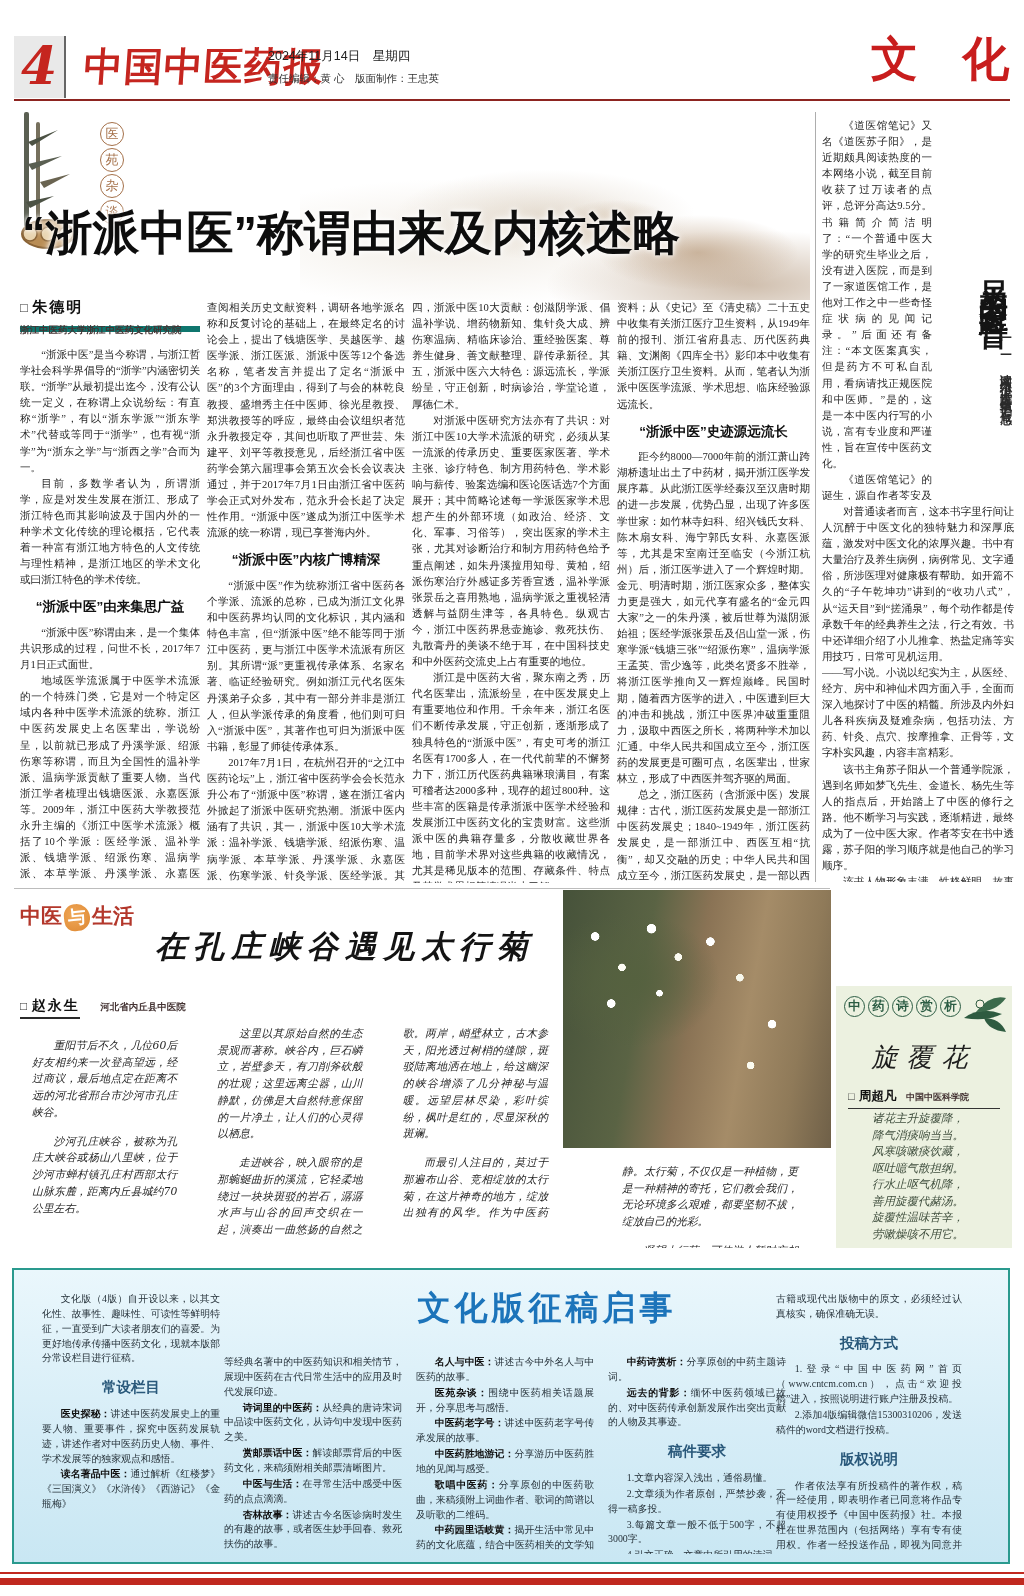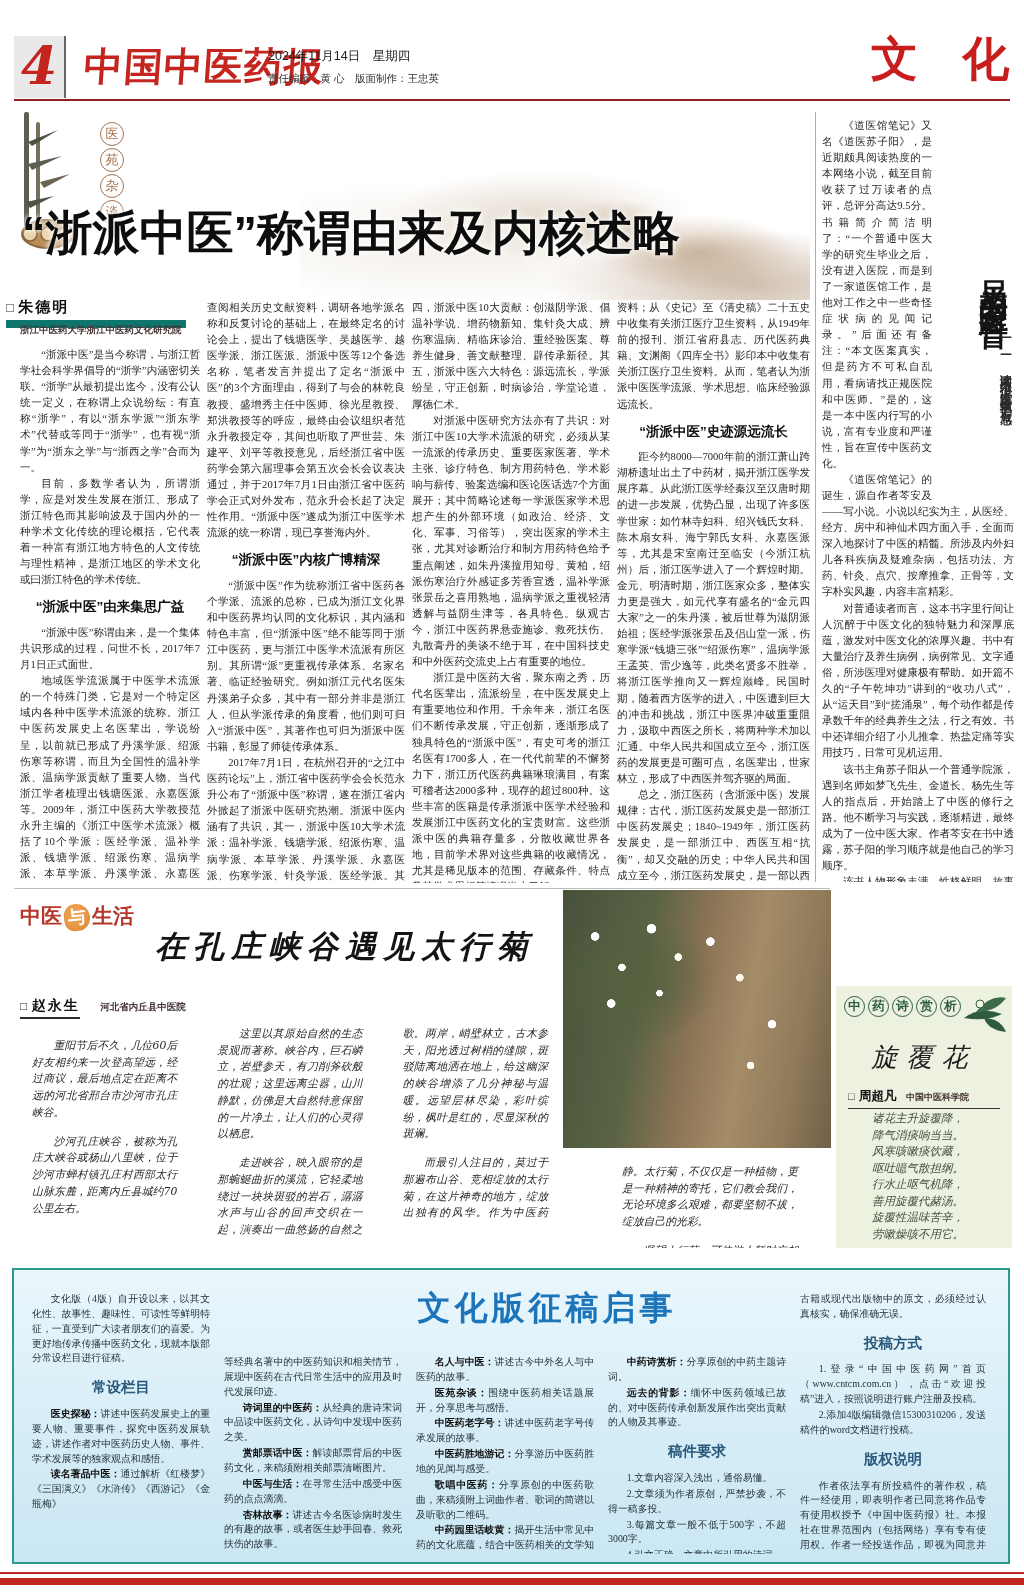--- a/index.html
+++ b/index.html
@@ -59,21 +59,21 @@
   </div>
   <div class="abs" style="left:100px;top:20px;width:26px;">
     <div style="width:22px;height:22px;border:1.5px solid #a5714a;border-radius:50%;color:#a5714a;font-size:13px;text-align:center;line-height:22px;margin-bottom:2px;">医</div>
     <div style="width:22px;height:22px;border:1.5px solid #a5714a;border-radius:50%;color:#a5714a;font-size:13px;text-align:center;line-height:22px;margin-bottom:2px;">苑</div>
     <div style="width:22px;height:22px;border:1.5px solid #a5714a;border-radius:50%;color:#a5714a;font-size:13px;text-align:center;line-height:22px;margin-bottom:2px;">杂</div>
     <div style="width:22px;height:22px;border:1.5px solid #a5714a;border-radius:50%;color:#a5714a;font-size:13px;text-align:center;line-height:22px;">谈</div>
   </div>
 
   <div class="abs" style="left:22px;top:100px;width:790px;font-size:47px;font-weight:900;color:#0d0d0d;font-family:'Liberation Sans',sans-serif;letter-spacing:0px;text-shadow:0 0 8px #fff,0 0 4px #fff;white-space:nowrap;">“浙派中医”称谓由来及内核述略</div>
 
-  <div class="abs" style="left:6px;top:196px;width:180px;border-bottom:8px solid #0f766e;padding-bottom:3px;font-family:'Liberation Sans',sans-serif;">
+  <div class="abs" style="left:20px;top:196px;width:180px;border-bottom:6px solid #0f766e;padding-bottom:9px;font-family:'Liberation Sans',sans-serif;">
     <span style="font-size:13px;color:#333;">□</span>
     <span style="font-size:15px;font-weight:bold;color:#111;letter-spacing:2px;">朱德明</span>
   </div>
   <div class="abs" style="left:20px;top:222px;width:185px;font-size:9.5px;font-weight:bold;color:#433;font-family:'Liberation Sans',sans-serif;">浙江中医药大学浙江中医药文化研究院</div>
 
   <div class="abs bodytxt jt" style="left:20px;top:245px;width:180px;height:536px;overflow:hidden;">
     <p>“浙派中医”是当今称谓，与浙江哲学社会科学界倡导的“浙学”内涵密切关联。“浙学”从最初提出迄今，没有公认统一定义，在称谓上众说纷纭：有直称“浙学”，有以“浙东学派”“浙东学术”代替或等同于“浙学”，也有视“浙学”为“浙东之学”与“浙西之学”合而为一。</p>
     <p>目前，多数学者认为，所谓浙学，应是对发生发展在浙江、形成了浙江特色而其影响波及于国内外的一种学术文化传统的理论概括，它代表着一种富有浙江地方特色的人文传统与理性精神，是浙江地区的学术文化或曰浙江特色的学术传统。</p>
     <p class="subhead">“浙派中医”由来集思广益</p>
     <p>“浙派中医”称谓由来，是一个集体共识形成的过程，问世不长，2017年7月1日正式面世。</p>
@@ -105,22 +105,22 @@
 <div class="abs" style="left:822px;top:112px;width:192px;height:772px;">
   <div class="abs bodytxt jt" style="left:0;top:6px;width:110px;height:382px;overflow:hidden;">
     <p style="text-indent:2em;">《道医馆笔记》又名《道医苏子阳》，是近期颇具阅读热度的一本网络小说，截至目前收获了过万读者的点评，总评分高达9.5分。书籍简介简洁明了：“一个普通中医大学的研究生毕业之后，没有进入医院，而是到了一家道医馆工作，是他对工作之中一些奇怪症状病的见闻记录。”后面还有备注：“本文医案真实，但是药方不可私自乱用，看病请找正规医院和中医师。”是的，这是一本中医内行写的小说，富有专业度和严谨性，旨在宣传中医药文化。</p>
     <p>《道医馆笔记》的诞生，源自作者芩安及朋友们的共同愿景。在一次深夜的促膝长谈中，几个朋友感叹中医难学难兴，人们对中医认识和认可度不够，想到了推广普及中医的好方法</p>
   </div>
   <div class="abs vtitle" style="left:116px;top:40px;width:76px;height:360px;display:flex;justify-content:center;">
     <span style="font-size:29px;font-weight:900;color:#141414;letter-spacing:6px;font-family:'DejaVu Serif',serif;">另类的中医科普</span>
     <span style="font-size:12px;font-weight:bold;color:#2a2a2a;letter-spacing:3px;margin-top:30px;font-family:'DejaVu Serif',serif;">——读网络小说《道医馆笔记》有感</span>
   </div>
   <div class="abs bodytxt jt" style="left:0;top:392px;width:192px;height:378px;overflow:hidden;">
+    <p>对普通读者而言，这本书字里行间让人沉醉于中医文化的独特魅力和深厚底蕴，激发对中医文化的浓厚兴趣。书中有大量治疗及养生病例，病例常见、文字通俗，所涉医理对健康极有帮助。如开篇不久的“子午乾坤功”讲到的“收功八式”，从“运天目”到“搓涌泉”，每个动作都是传承数千年的经典养生之法，行之有效。书中还详细介绍了小儿推拿、热盐定痛等实用技巧，日常可见机运用。</p>
     <p style="text-indent:0;">——写小说。小说以纪实为主，从医经、经方、房中和神仙术四方面入手，全面而深入地探讨了中医的精髓。所涉及内外妇儿各科疾病及疑难杂病，包括功法、方药、针灸、点穴、按摩推拿、正骨等，文字朴实风趣，内容丰富精彩。</p>
-    <p>对普通读者而言，这本书字里行间让人沉醉于中医文化的独特魅力和深厚底蕴，激发对中医文化的浓厚兴趣。书中有大量治疗及养生病例，病例常见、文字通俗，所涉医理对健康极有帮助。如开篇不久的“子午乾坤功”讲到的“收功八式”，从“运天目”到“搓涌泉”，每个动作都是传承数千年的经典养生之法，行之有效。书中还详细介绍了小儿推拿、热盐定痛等实用技巧，日常可见机运用。</p>
     <p>该书主角苏子阳从一个普通学院派，遇到名师如梦飞先生、金道长、杨先生等人的指点后，开始踏上了中医的修行之路。他不断学习与实践，逐渐精进，最终成为了一位中医大家。作者芩安在书中透露，苏子阳的学习顺序就是他自己的学习顺序。</p>
     <p>该书人物形象丰满、性格鲜明，故事情节上遵从经典网文模式：普通人机缘巧合得高人指点，终得圆满。因文字写实、细节丰富，使整个故事充满真实感，获得了读者认可，有效普及了中医知识，取得了不错的科普成效。该书在娱乐性之外，更展现出深厚的专业性，作者引经据典，干货满满，知识面广，信息量大，让人收获满满，值得反复阅读。</p>
 
   </div>
 </div>
 
 <div class="abs" style="left:14px;top:888px;width:816px;height:1px;background:#bcbcbc;"></div>
 
 <div class="abs" style="left:0;top:890px;width:832px;height:362px;">
   <div class="abs" style="left:20px;top:12px;font-size:21px;font-weight:900;font-family:'Liberation Sans',sans-serif;">
@@ -190,21 +190,21 @@
     <div class="poemline">行水止呕气机降，</div>
     <div class="poemline">善用旋覆代赭汤。</div>
     <div class="poemline">旋覆性温味苦辛，</div>
     <div class="poemline">劳嗽燥咳不用它。</div>
   </div>
 </div>
 
 <div class="abs" style="left:12px;top:1268px;width:998px;height:296px;border:2.5px solid #2a9a8e;background:linear-gradient(180deg,#eaf7fc 0%,#d6edf7 55%,#c9e7f3 100%);box-sizing:border-box;">
   <div class="abs" style="left:368px;top:16px;width:330px;text-align:center;font-size:33px;font-weight:900;color:#1c74ba;letter-spacing:4px;font-family:'Liberation Sans',sans-serif;">文化版征稿启事</div>
 
-  <div class="abs notice-col jt" style="left:18px;top:22px;width:178px;height:262px;overflow:hidden;">
+  <div class="abs notice-col jt" style="left:28px;top:22px;width:178px;height:262px;overflow:hidden;">
     <p>文化版（4版）自开设以来，以其文化性、故事性、趣味性、可读性等鲜明特征，一直受到广大读者朋友们的喜爱。为更好地传承传播中医药文化，现就本版部分常设栏目进行征稿。</p>
     <div class="nh">常设栏目</div>
     <p><b>医史探秘：</b><span>讲述中医药发展史上的重要人物、重要事件，探究中医药发展轨迹，讲述作者对中医药历史人物、事件、学术发展等的独家观点和感悟。</span></p>
     <p><b>读名著品中医：</b><span>通过解析《红楼梦》《三国演义》《水浒传》《西游记》《金瓶梅》</span></p>
   </div>
 
   <div class="abs notice-col jt" style="left:210px;top:85px;width:178px;height:199px;overflow:hidden;">
     <p style="text-indent:0;">等经典名著中的中医药知识和相关情节，展现中医药在古代日常生活中的应用及时代发展印迹。</p>
     <p><b>诗词里的中医药：</b><span>从经典的唐诗宋词中品读中医药文化，从诗句中发现中医药之美。</span></p>
     <p><b>赏邮票话中医：</b><span>解读邮票背后的中医药文化，来稿须附相关邮票清晰图片。</span></p>
@@ -224,21 +224,21 @@
   <div class="abs notice-col jt" style="left:594px;top:85px;width:178px;height:199px;overflow:hidden;">
     <p><b>中药诗赏析：</b><span>分享原创的中药主题诗词。</span></p>
     <p><b>远去的背影：</b><span>缅怀中医药领域已故的、对中医药传承创新发展作出突出贡献的人物及其事迹。</span></p>
     <div class="nh">稿件要求</div>
     <p>1.文章内容深入浅出，通俗易懂。</p>
     <p>2.文章须为作者原创，严禁抄袭，不得一稿多投。</p>
     <p>3.每篇文章一般不低于500字，不超3000字。</p>
     <p>4.引文正确。文章中所引用的诗词、</p>
   </div>
 
-  <div class="abs notice-col jt" style="left:786px;top:22px;width:186px;height:262px;overflow:hidden;">
+  <div class="abs notice-col jt" style="left:762px;top:22px;width:186px;height:262px;overflow:hidden;">
     <p style="text-indent:0;">古籍或现代出版物中的原文，必须经过认真核实，确保准确无误。</p>
     <div class="nh">投稿方式</div>
     <p>1.登录“中国中医药网”首页（www.cntcm.com.cn），点击“欢迎投稿”进入，按照说明进行账户注册及投稿。</p>
     <p>2.添加4版编辑微信15300310206，发送稿件的word文档进行投稿。</p>
     <div class="nh">版权说明</div>
     <p>作者依法享有所投稿件的著作权，稿件一经使用，即表明作者已同意将作品专有使用权授予《中国中医药报》社。本报社在世界范围内（包括网络）享有专有使用权。作者一经投送作品，即视为同意并接受上述条款。</p>
   </div>
 </div>
 
 <div class="abs" style="left:0;top:1572px;width:1024px;height:2px;background:#c0281f;"></div>

